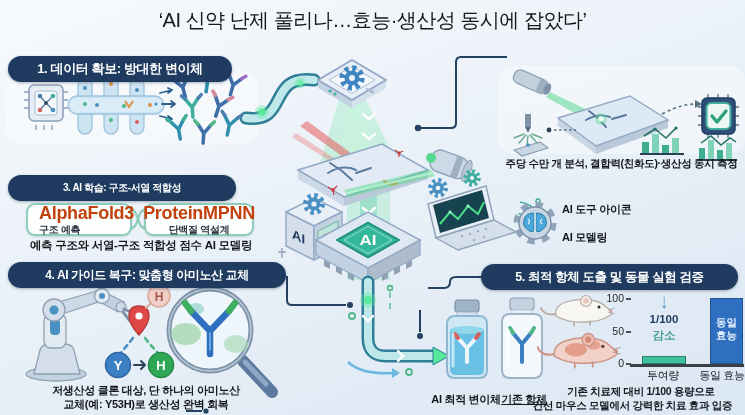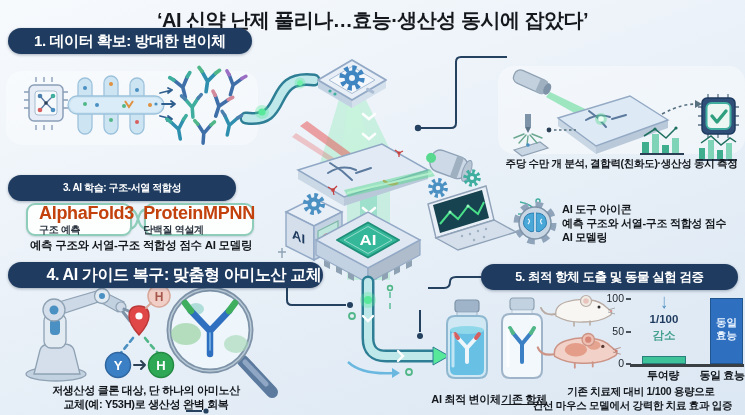--- a/index.html
+++ b/index.html
@@ -1,40 +1,40 @@
 <!DOCTYPE html>
 <html><head>
 <meta charset="utf-8">
 <style>
   html,body{margin:0;padding:0;}
   body{width:745px;height:415px;overflow:hidden;font-family:"Liberation Sans","DejaVu Sans",sans-serif;}
   #canvas{position:relative;width:745px;height:415px;background:linear-gradient(160deg,#f7fafd 0%,#eaf1f8 45%,#dbe7f3 100%);}
   #art{position:absolute;left:0;top:0;width:745px;height:415px;}
-  .title{position:absolute;left:0;top:7px;width:745px;text-align:center;font-size:20px;font-weight:bold;color:#15181c;letter-spacing:-0.5px;}
+  .title{position:absolute;left:0;top:7px;width:745px;text-align:center;font-size:20px;font-weight:normal;color:#15181c;letter-spacing:-0.5px;}
   .panel{position:absolute;background:rgba(255,255,255,.38);border-radius:16px;}
   .pill{position:absolute;background:#1f3b60;color:#fff;font-weight:bold;display:flex;align-items:center;justify-content:center;border-radius:15px;height:26px;letter-spacing:-0.4px;box-shadow:0 1px 3px rgba(20,40,70,.35);white-space:nowrap;}
   .cap{position:absolute;color:#14181d;font-weight:bold;text-align:center;letter-spacing:-0.3px;line-height:1.25;}
   .toolbox{position:absolute;background:#fdfefe;border:2px solid #8ecdb9;border-radius:9px;display:flex;align-items:center;gap:5px;padding:2px 6px;height:33px;box-sizing:border-box;box-shadow:0 1px 2px rgba(40,80,90,.2);}
   .toolbox .tb-text{display:flex;flex-direction:column;line-height:1.1;}
   .tb-name{font-size:18px;font-weight:bold;color:#c2410c;letter-spacing:-0.3px;}
   .tb-desc{font-size:10px;font-weight:bold;color:#2b3540;letter-spacing:-0.3px;}
   .note-line{position:absolute;font-size:11px;font-weight:bold;color:#14181d;letter-spacing:-0.3px;white-space:nowrap;}
   
   .chart{position:absolute;left:598px;top:292px;width:150px;height:96px;}
   .ytick{position:absolute;font-size:10.5px;font-weight:normal;color:#23282e;width:26px;text-align:right;}
   .tickmark{position:absolute;width:5px;height:2px;background:#4a525c;}
   .baseline{position:absolute;left:32px;top:72px;width:114px;height:2.5px;background:#3a3f44;}
   .bar{position:absolute;border:1px solid rgba(20,60,90,.5);box-sizing:border-box;}
   .bar1{left:44px;width:44px;}
   .bar2{left:112px;width:33px;}
   .anno-arrow{position:absolute;left:52px;top:0px;width:28px;text-align:center;color:#4a90c2;font-weight:bold;font-size:15px;transform:scaleY(1.35);}
   .anno-dose{position:absolute;left:38px;top:21px;width:56px;text-align:center;font-size:11.5px;font-weight:bold;color:#1e3a5e;}
   .anno-dec{position:absolute;left:38px;top:36px;width:56px;text-align:center;font-size:11.5px;font-weight:bold;color:#45a08f;}
   .bar2label{position:absolute;left:112px;width:33px;top:24px;text-align:center;color:#eaf4ff;font-weight:bold;font-size:10.5px;line-height:1.2;}
-  .xlab{position:absolute;top:76px;font-size:11px;font-weight:bold;color:#14181d;text-align:center;letter-spacing:-0.4px;}
+  .xlab{position:absolute;top:76px;font-size:11px;font-weight:normal;color:#14181d;text-align:center;letter-spacing:-0.4px;}
 </style>
 </head>
 <body>
 
 <div id="canvas">
 
   <div class="panel" style="left:6px;top:71px;width:252px;height:74px;"></div>
   <div class="panel" style="left:498px;top:66px;width:247px;height:88px;"></div>
 
   <svg id="art" viewBox="0 0 745 415">
@@ -422,50 +422,49 @@
       <g fill="#3f7fd0" stroke="#2f5fa8" stroke-width="1">
         <path d="M-1,-9 Q-10,-9 -11,-2 Q-13,4 -6,8 Q-3,10 -1,8 Z"></path>
         <path d="M1,-9 Q10,-9 11,-2 Q13,4 6,8 Q3,10 1,8 Z"></path>
       </g>
       <path d="M0,-9 V8 M-6,-3 q3,2 0,5 M6,-3 q-3,2 0,5" stroke="#bcd8f4" stroke-width="1.1" fill="none"></path>
     </g>
   </svg>
 
   <div class="title">‘AI 신약 난제 풀리나…효능·생산성 동시에 잡았다’</div>
 
-  <div class="pill" style="left:8px;top:28px;width:244px;font-size:15px;">1. 데이터 확보: 방대한 변이체</div>
+  <div class="pill" style="left:8px;top:56px;width:224px;font-size:13px;">1. 데이터 확보: 방대한 변이체</div>
   <div class="pill" style="left:8px;top:175px;width:228px;font-size:10px;">3. AI 학습: 구조-서열 적합성</div>
-  <div class="pill" style="left:8px;top:262px;width:278px;font-size:16px;padding-left:37px;">4. AI 가이드 복구: 맞춤형 아미노산 교체</div>
+  <div class="pill" style="left:8px;top:262px;width:278px;font-size:12px;">4. AI 가이드 복구: 맞춤형 아미노산 교체</div>
   <div class="pill" style="left:481px;top:264px;width:257px;font-size:12.5px;">5. 최적 항체 도출 및 동물 실험 검증</div>
 
   <div class="cap" style="left:10px;top:238px;width:262px;font-size:11.5px;">예측 구조와 서열-구조 적합성 점수 AI 모델링</div>
   <div class="cap" style="left:498px;top:157px;width:247px;font-size:10.5px;">주당 수만 개 분석, 결합력(친화도)·생산성 동시 측정</div>
   <div class="cap" style="left:18px;top:384px;width:256px;font-size:11px;">저생산성 클론 대상, 단 하나의 아미노산</div>
   <div class="cap" style="left:18px;top:398px;width:256px;font-size:11px;">교체(예: Y53H)로 생산성 완벽 회복</div>
   <div class="cap" style="left:428px;top:393px;width:76px;font-size:11px;">AI 최적 변이체</div>
   <div class="cap" style="left:495px;top:393px;width:58px;font-size:11px;text-decoration:underline;">기존 항체</div>
   <div class="cap" style="left:535px;top:385px;width:212px;font-size:10.5px;">기존 치료제 대비 1/100 용량으로</div>
   <div class="cap" style="left:518px;top:399px;width:229px;font-size:10.5px;">건선 마우스 모델에서 강력한 치료 효과 입증</div>
 
   <div class="toolbox" style="left:26px;top:203px;width:106px;">
     <span style="width:24px;"></span>
     <span class="tb-text">
       <span class="tb-name">AlphaFold3</span>
       <span class="tb-desc">구조 예측</span>
     </span>
   </div>
   <div class="toolbox" style="left:144px;top:203px;width:110px;justify-content:center;">
-    <span class="tb-text" style="align-items:flex-start;">
+    <span class="tb-text" style="align-items:center;">
       <span class="tb-name">ProteinMPNN</span>
       <span class="tb-desc">단백질 역설계</span>
     </span>
   </div>
 
   <div class="note-line" style="left:562px;top:202px;">AI 도구 아이콘</div>
-  <div class="note-line" style="left:562px;top:216px;">예측 구조와 서열-구조 적합성 점수</div>
   <div class="note-line" style="left:562px;top:230px;">AI 모델링</div>
 
   <div class="chart">
     <div class="ytick" style="left:0px;top:0px;">100</div>
     <div class="ytick" style="left:0px;top:33px;">50</div>
     <div class="ytick" style="left:0px;top:65px;">0</div>
     <div class="tickmark" style="left:28px;top:6px;"></div>
     <div class="tickmark" style="left:28px;top:39px;"></div>
     <div class="tickmark" style="left:28px;top:71px;"></div>
     <div class="bar bar1" style="height: 7.92px; top: 64.08px; background: rgb(62, 194, 154);"></div>

